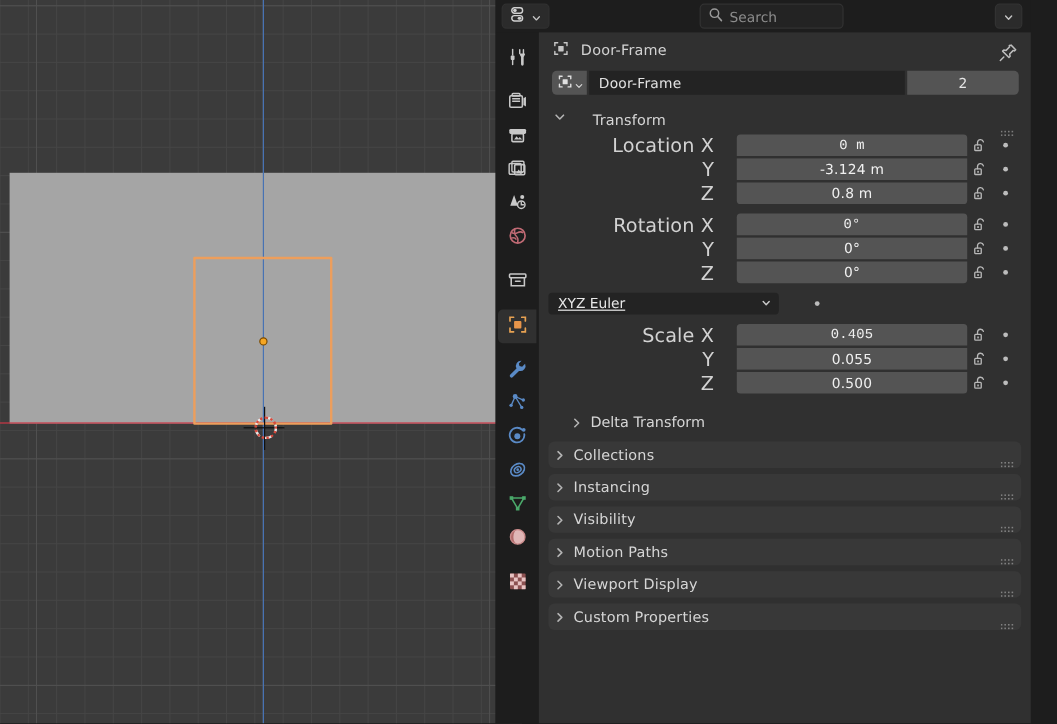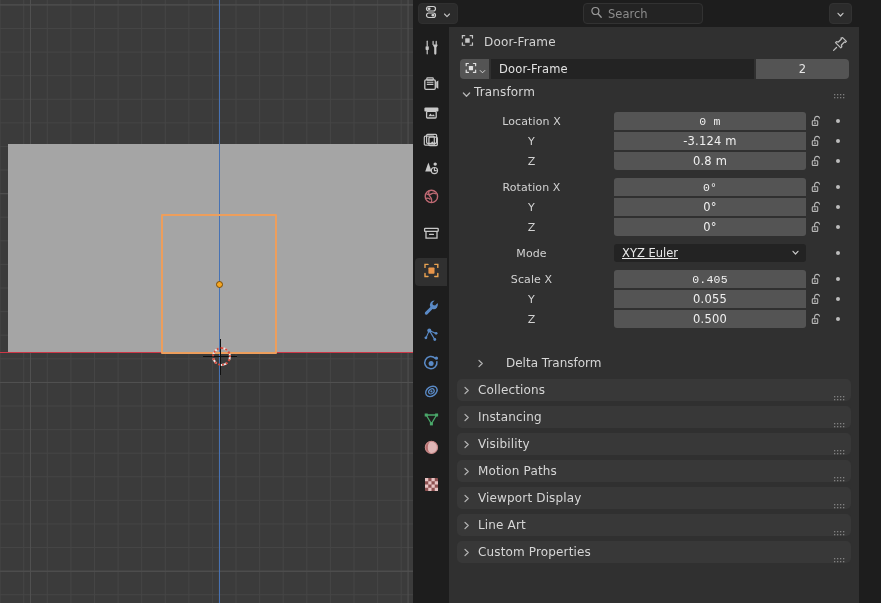--- a/index.html
+++ b/index.html
@@ -293,22 +293,22 @@
     cursor: pointer;
   }
 
   
   .panel {
     margin: 6px 8px 0 8px;
   }
   .panel-open-head {
     height: 22px;
     display: flex;
-    align-items: flex-start;
-    gap: 2px;
+    align-items: flex-end;
+    gap: 22px;
     padding-left: 4px;
     cursor: pointer;
   }
   .panel-open-head .ptitle {
     color: #d6d6d6;
     font-size: 12px;
     letter-spacing: 0.15px;
   }
   .grip {
     margin-left: auto;
@@ -330,45 +330,45 @@
   }
   .panel-closed .ptitle {
     color: #d6d6d6;
     font-size: 12px;
     letter-spacing: 0.15px;
   }
   .sub-closed {
     height: 22px;
     display: flex;
     align-items: center;
-    gap: 20px;
+    gap: 6px;
     padding-left: 18px;
     cursor: pointer;
-    margin-top: 23px;
+    margin-top: 12px;
   }
   .sub-closed .ptitle {
     color: #d6d6d6;
     font-size: 12px;
   }
 
   
   .prop-rows { padding: 4px 0 0 0; }
   .prop-row {
     height: 20px;
     display: flex;
     align-items: center;
     margin-bottom: 0px;
   }
   .prop-row.gap { margin-top: 6px; }
   .prop-label {
     width: 157px;
-    text-align: center;
-    padding-right: 8px;
+    text-align: right;
+    padding-right: 19px;
     color: #d2d2d2;
-    font-size: 11px;
+    font-size: 16px;
     letter-spacing: 0.1px;
   }
   .num-field {
     width: 192px;
     height: 18px;
     background: #545454;
     border-radius: 3px;
     display: flex;
     align-items: center;
     justify-content: center;
@@ -780,21 +780,20 @@
                   <path d="M4.6 6.6 V4.6 a2.5 2.5 0 0 1 4.9 -0.4" fill="none" stroke="#b8b8b8" stroke-width="1.1" stroke-linecap="round"></path>
                   <rect x="2.3" y="6.7" width="5.4" height="4.7" rx="0.7" fill="none" stroke="#b8b8b8" stroke-width="1.1"></rect>
                   <rect x="4.4" y="8.4" width="1.3" height="1.6" fill="#b8b8b8"></rect>
                 </svg>
               </div>
               <div class="deco-slot">
                 <span class="deco-dot"></span>
               </div>
             </div>
             <div class="prop-row gap">
-              <div class="prop-label">Mode</div>
               <div class="enum-field">
                 <span>XYZ Euler</span>
                 <span style="margin-left: auto;"><svg width="9" height="9" viewBox="0 0 9 9">
                     <path d="M2 3.3 L4.5 6 L7 3.3" fill="none" stroke="#c8c8c8" stroke-width="1.2" stroke-linecap="round" stroke-linejoin="round"></path>
                   </svg></span>
               </div>
               <div class="lock-slot"></div>
               <div class="deco-slot">
                 <span class="deco-dot"></span>
               </div>
@@ -941,38 +940,20 @@
                   <rect x="3" y="4" width="1.3" height="1.3"></rect>
                   <rect x="6" y="4" width="1.3" height="1.3"></rect>
                   <rect x="9" y="4" width="1.3" height="1.3"></rect>
                 </g>
               </svg></span>
           </div>
           <div class="panel-closed">
             <span><svg width="11" height="11" viewBox="0 0 11 11">
                 <path d="M4.0 2.4 L7.2 5.5 L4.0 8.6" fill="none" stroke="#b4b4b4" stroke-width="1.3" stroke-linecap="round" stroke-linejoin="round"></path>
               </svg></span>
-            <span class="ptitle">Line Art</span>
-            <span class="grip"><svg width="11" height="7" viewBox="0 0 11 7">
-                <g fill="#bdbdbd">
-                  <rect x="0" y="1" width="1.3" height="1.3"></rect>
-                  <rect x="3" y="1" width="1.3" height="1.3"></rect>
-                  <rect x="6" y="1" width="1.3" height="1.3"></rect>
-                  <rect x="9" y="1" width="1.3" height="1.3"></rect>
-                  <rect x="0" y="4" width="1.3" height="1.3"></rect>
-                  <rect x="3" y="4" width="1.3" height="1.3"></rect>
-                  <rect x="6" y="4" width="1.3" height="1.3"></rect>
-                  <rect x="9" y="4" width="1.3" height="1.3"></rect>
-                </g>
-              </svg></span>
-          </div>
-          <div class="panel-closed">
-            <span><svg width="11" height="11" viewBox="0 0 11 11">
-                <path d="M4.0 2.4 L7.2 5.5 L4.0 8.6" fill="none" stroke="#b4b4b4" stroke-width="1.3" stroke-linecap="round" stroke-linejoin="round"></path>
-              </svg></span>
             <span class="ptitle">Custom Properties</span>
             <span class="grip"><svg width="11" height="7" viewBox="0 0 11 7">
                 <g fill="#bdbdbd">
                   <rect x="0" y="1" width="1.3" height="1.3"></rect>
                   <rect x="3" y="1" width="1.3" height="1.3"></rect>
                   <rect x="6" y="1" width="1.3" height="1.3"></rect>
                   <rect x="9" y="1" width="1.3" height="1.3"></rect>
                   <rect x="0" y="4" width="1.3" height="1.3"></rect>
                   <rect x="3" y="4" width="1.3" height="1.3"></rect>
                   <rect x="6" y="4" width="1.3" height="1.3"></rect>

